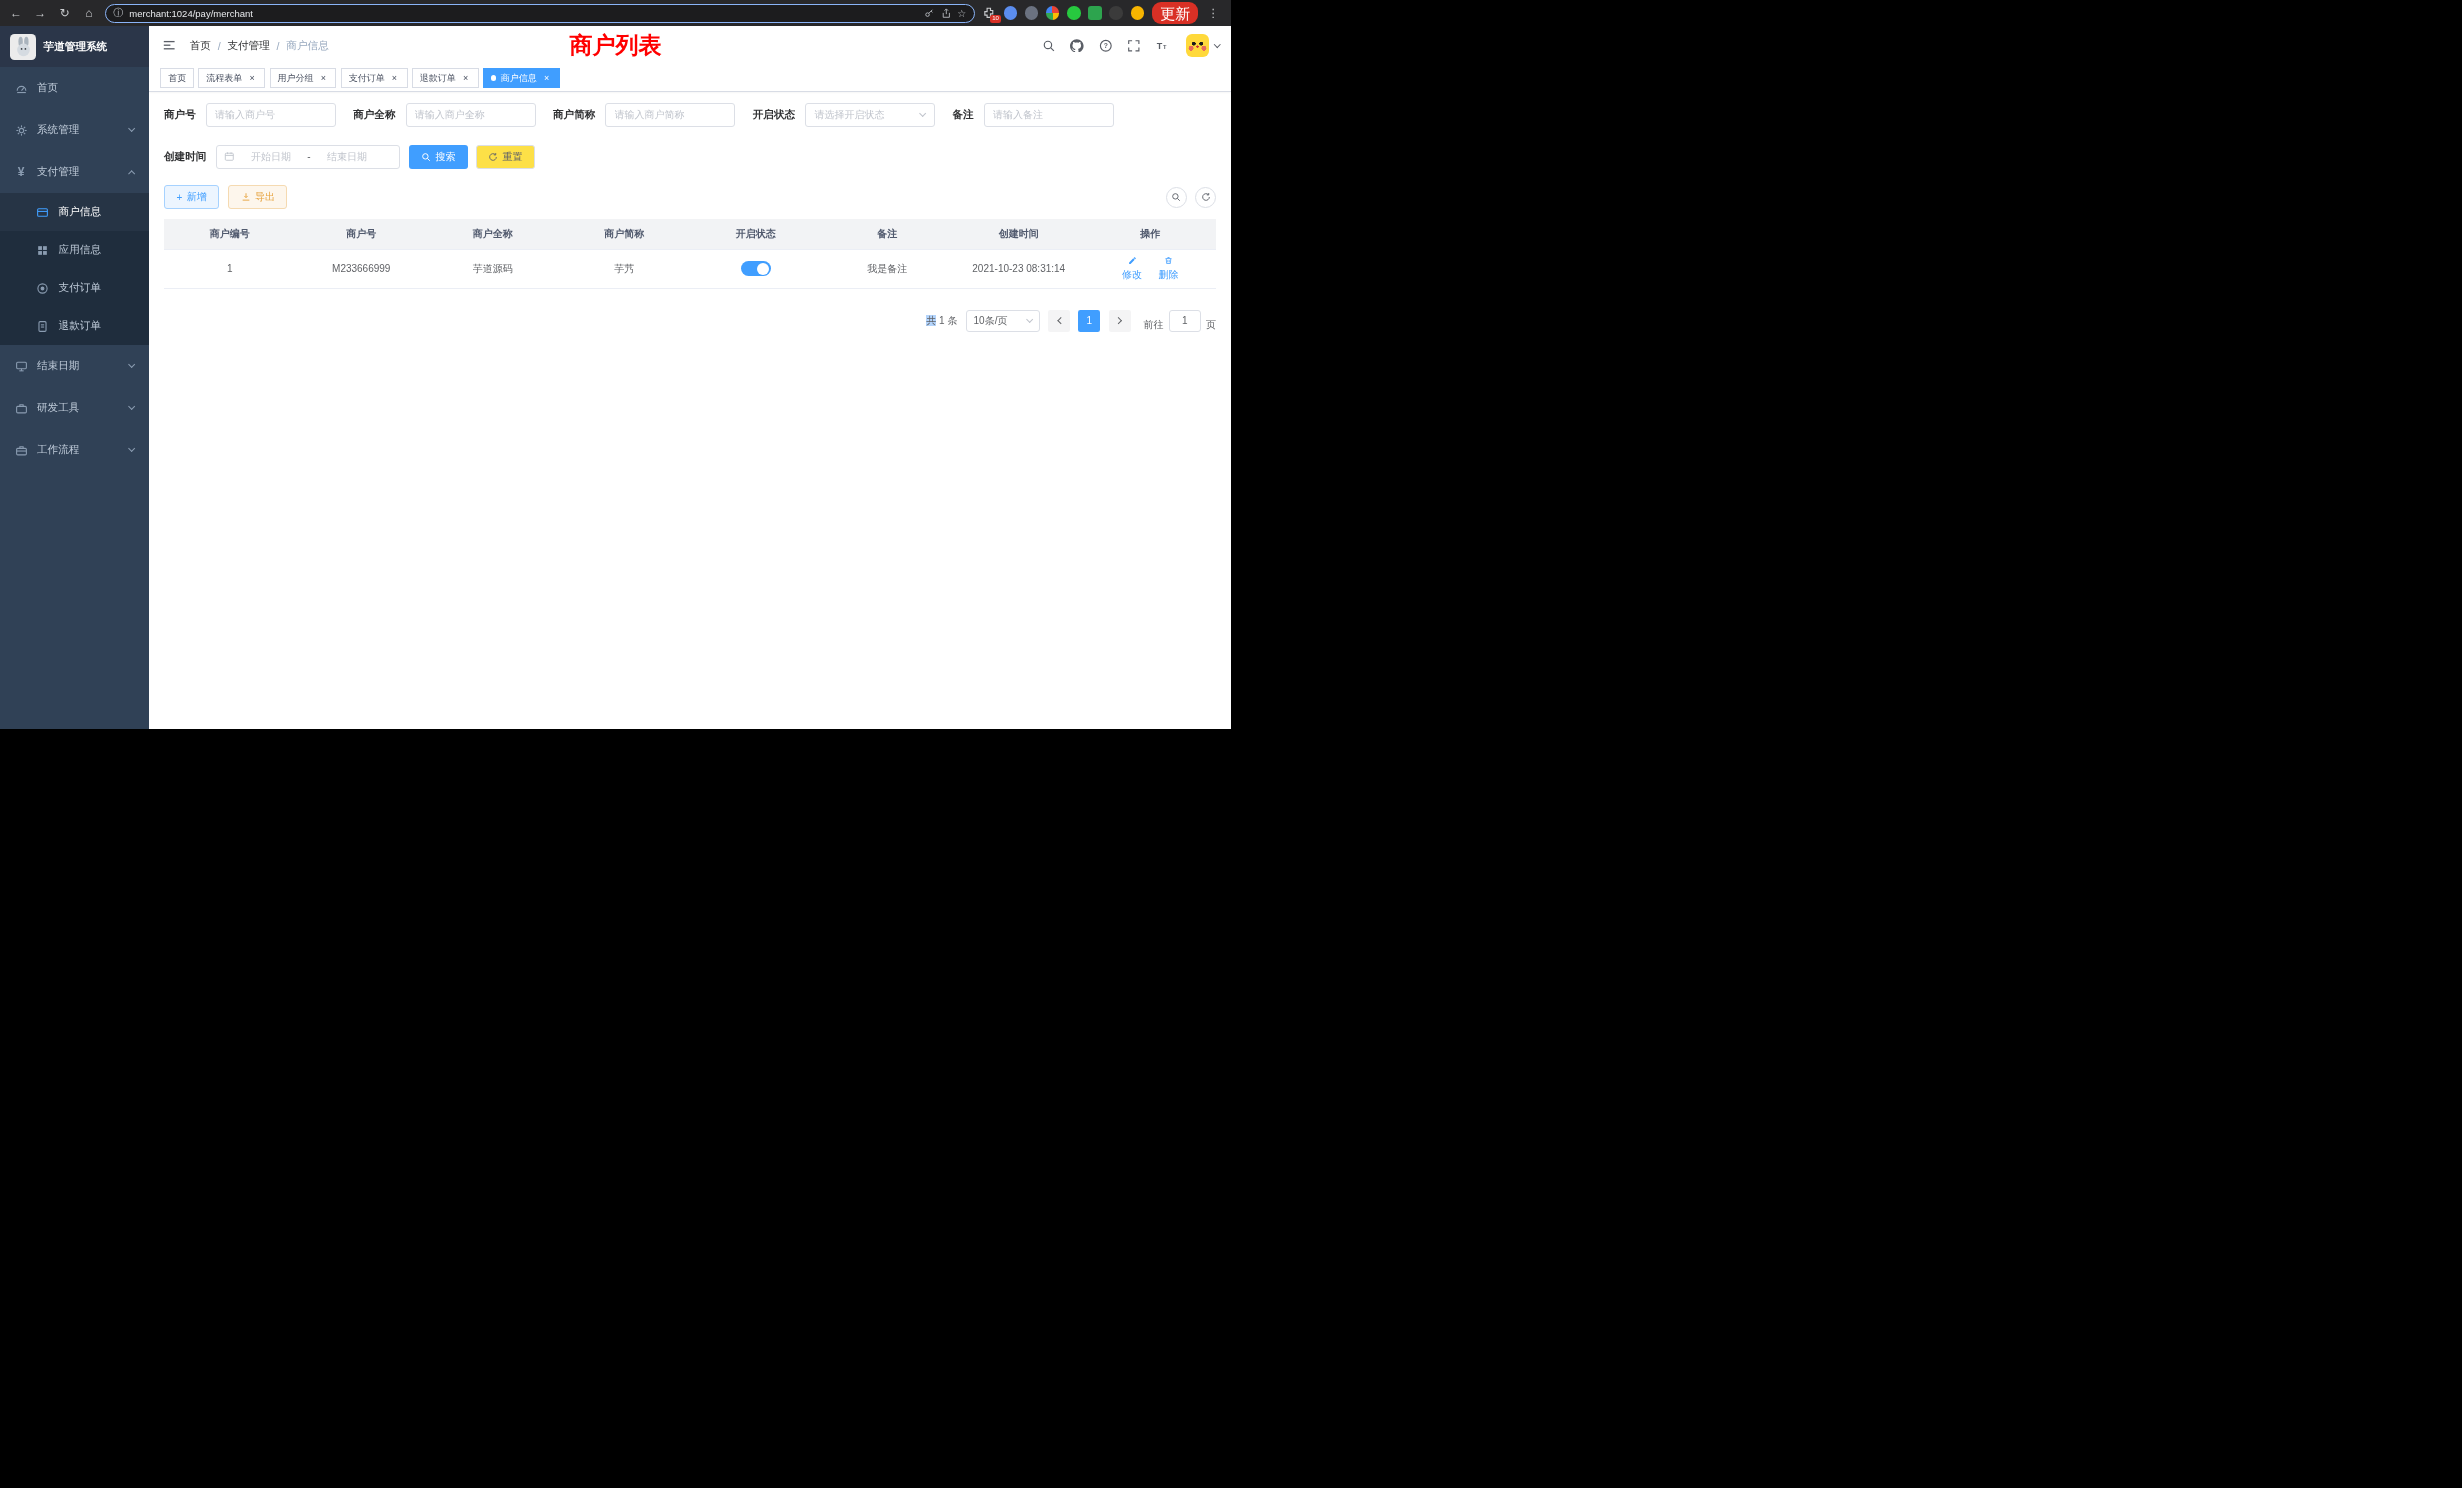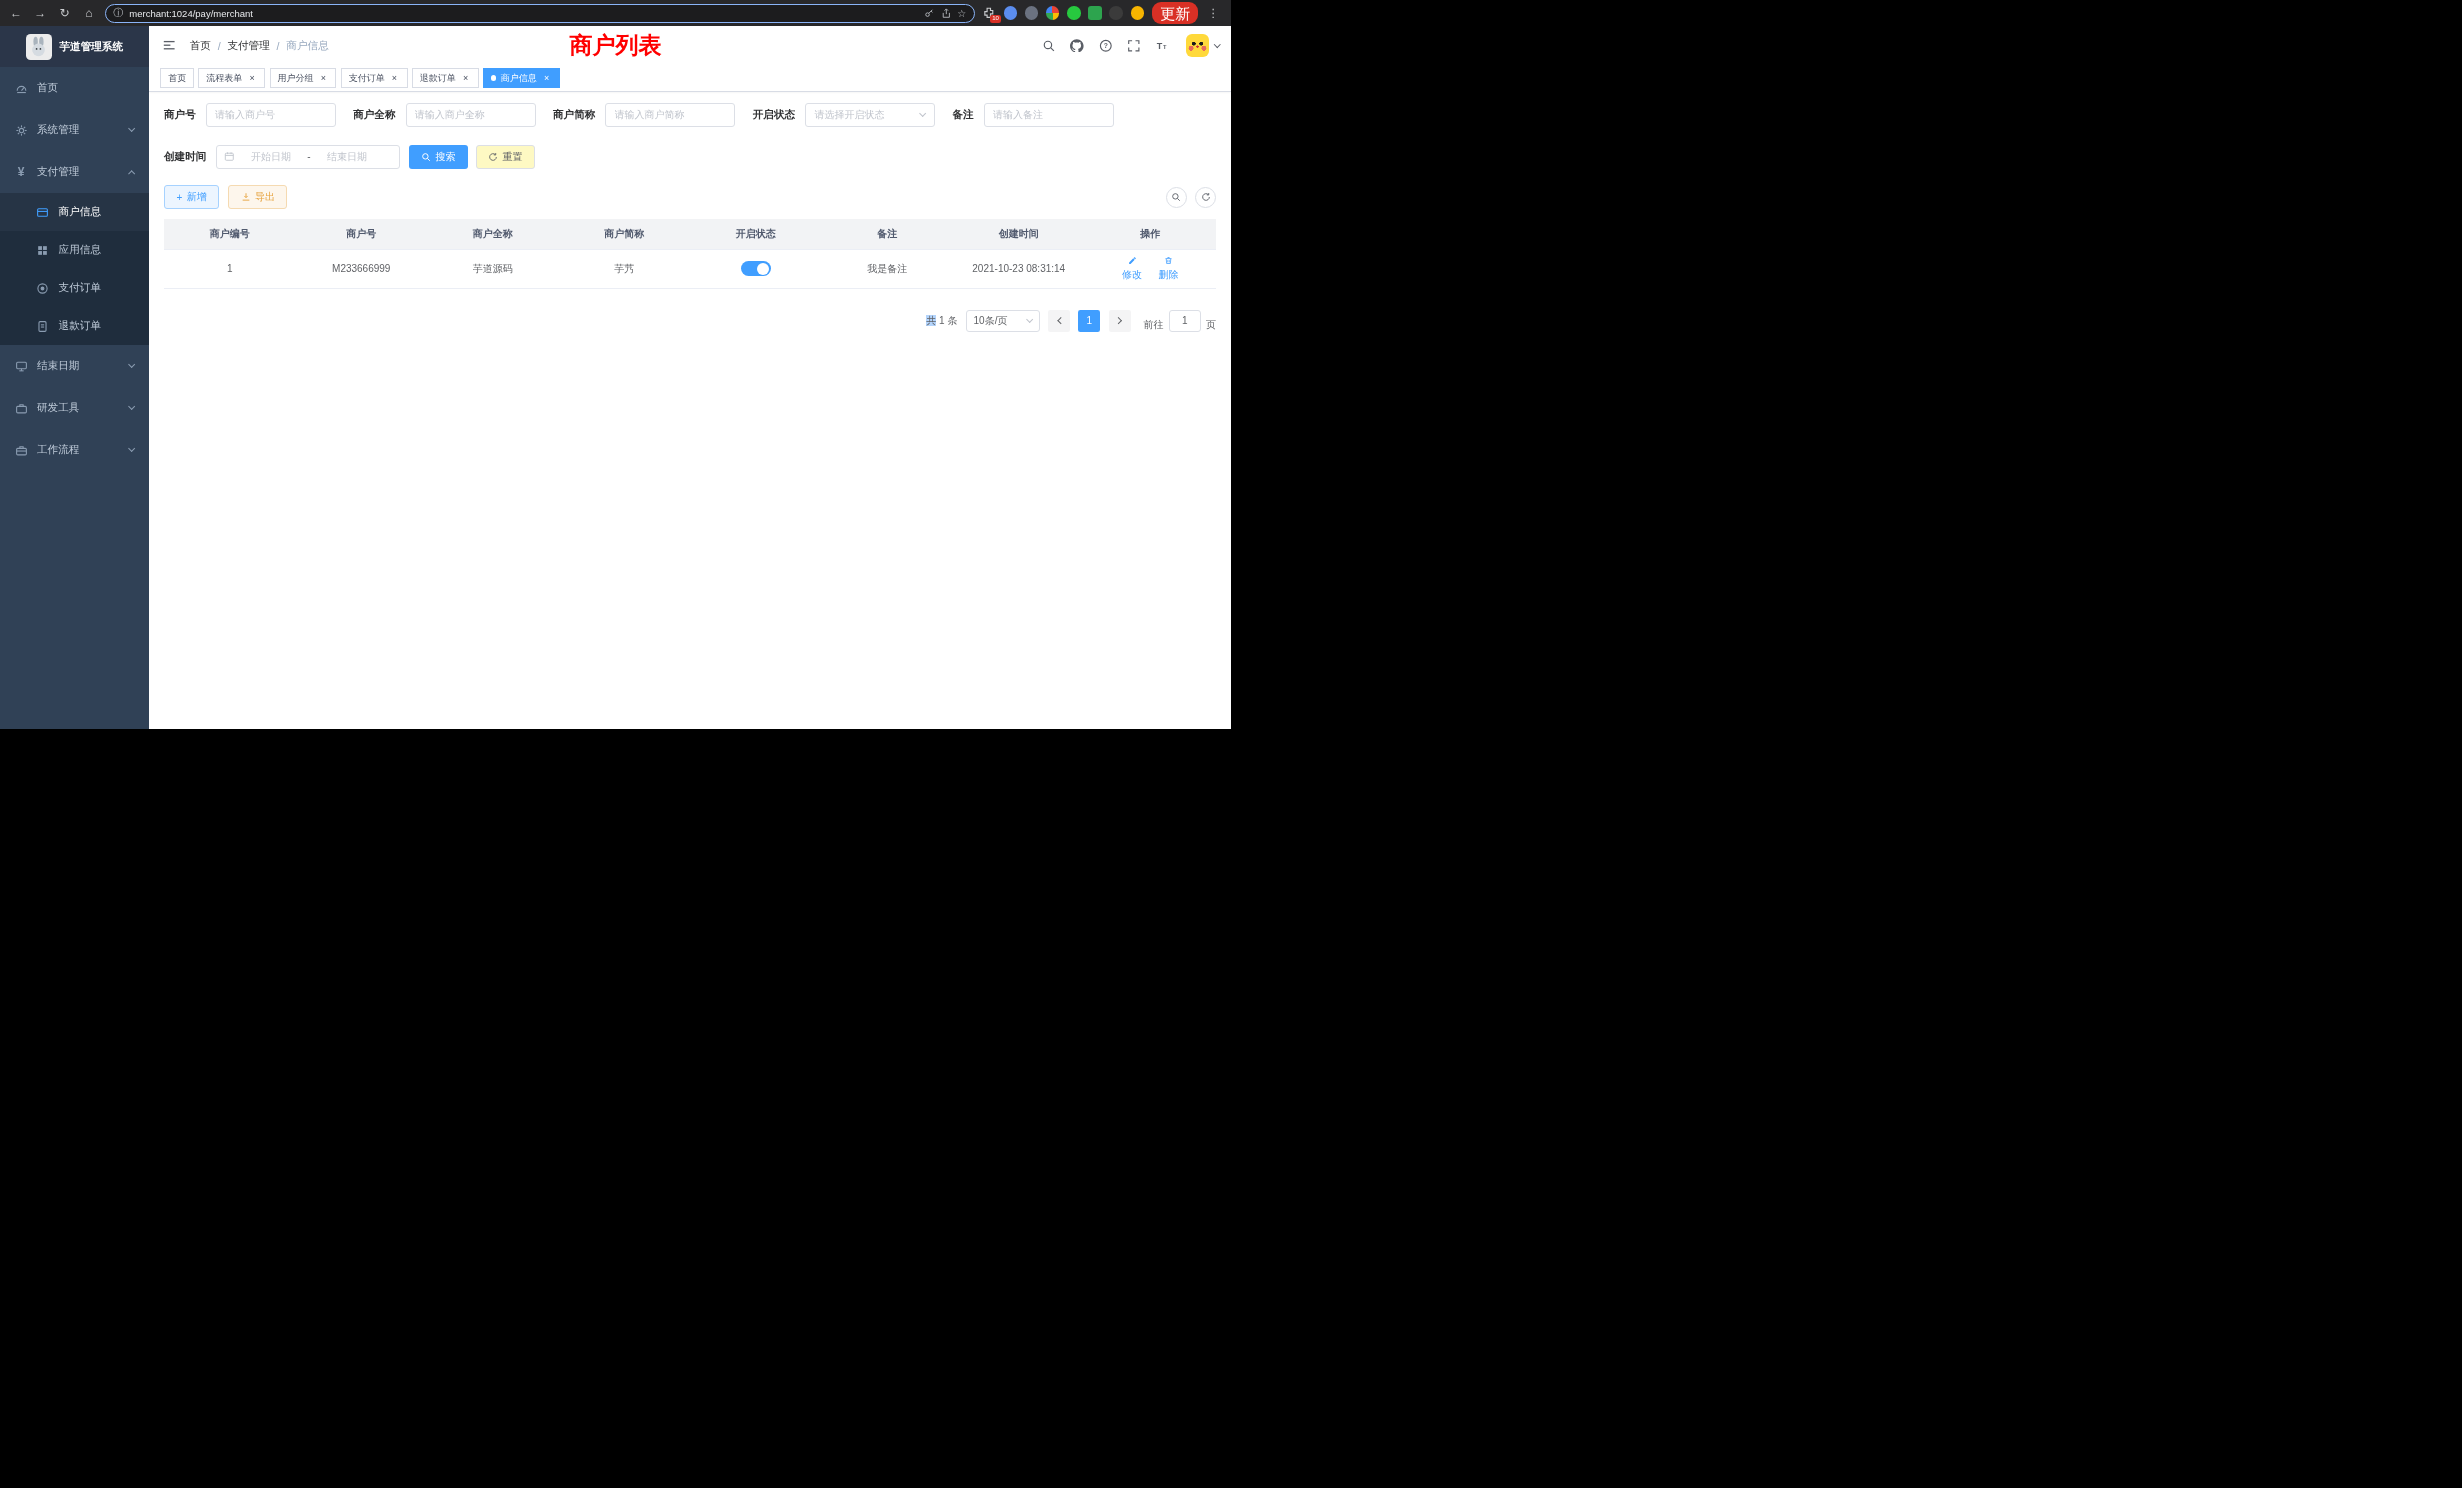--- a/index.html
+++ b/index.html
@@ -20,21 +20,21 @@
   .ext.sq { border-radius:3px; }
   .ext-badge { position:absolute; right:-5.3px; bottom:-3px; background:#d93025; color:#fff; font-size:6px; line-height:7.6px; padding:0 2.3px; border-radius:2.3px; }
   .update-btn { background:#d93025; color:#fff; font-size:15px; line-height:1; padding:3.8px 8.3px; border-radius:9px; cursor:pointer; white-space:nowrap; }
   .dots { color:#c9cbce; font-size:11.4px; cursor:pointer; padding:0 1.5px; }
 
   
   .window { flex:1 1 auto; display:flex; min-height:0; }
 
   
   .sidebar { width:149px; background:#304156; flex:0 0 auto; display:flex; flex-direction:column; overflow:hidden; }
-  .logo-row { height:41px; display:flex; align-items:center; gap:7.6px; padding:0 26px; background:#2b3649; flex:0 0 auto; cursor:pointer; }
+  .logo-row { height:41px; display:flex; align-items:center; gap:7.6px; padding:0 10px; background:#2b3649; flex:0 0 auto; cursor:pointer; }
   .logo-img { width:26px; height:26px; border-radius:4.5px; background:#ececec; display:flex; align-items:center; justify-content:center; overflow:hidden; }
   .logo-title { color:#fff; font-size:10.6px; font-weight:bold; white-space:nowrap; }
   .menu-item { height:42px; display:flex; align-items:center; gap:9px; padding:0 14.4px; font-size:10.6px; color:#bfcbd9; cursor:pointer; }
   .menu-item .mi-icon { width:13.6px; height:13.6px; display:flex; align-items:center; justify-content:center; color:#8a9cb1; }
   .menu-item .mi-icon svg { width:13px; height:13px; }
   .menu-item .mi-label { flex:1 1 auto; }
   .yen-glyph { font-size:12px; font-weight:bold; color:#8a9cb1; }
   .chev { display:inline-block; width:5.3px; height:5.3px; border-right:1.1px solid #8a9cb1; border-bottom:1.1px solid #8a9cb1; transform:rotate(45deg); margin-top:-3px; }
   .chev.up { transform:rotate(-135deg); margin-top:3px; }
   .submenu { background:#1f2d3d; }
@@ -85,21 +85,21 @@
   .sel-chev { display:inline-block; width:5.3px; height:5.3px; border-right:1.1px solid #c0c4cc; border-bottom:1.1px solid #c0c4cc; transform:rotate(45deg); margin-top:-2.3px; }
   .date-range { width:184px; height:24px; border:0.8px solid #dcdfe6; border-radius:3px; display:flex; align-items:center; padding:0 6.8px; gap:5.3px; background:#fff; }
   .date-range svg { width:10.6px; height:10.6px; color:#c0c4cc; flex:0 0 auto; }
   .date-input { width:62px; border:none; outline:none; font-size:10px; color:#606266; text-align:center; background:transparent; font-family:inherit; }
   .date-input::placeholder { color:#c0c4cc; }
   .date-sep { color:#606266; font-size:10px; }
 
   .btn { height:24px; display:inline-flex; align-items:center; gap:4.5px; padding:0 11.4px; border-radius:3px; font-size:10px; cursor:pointer; border:0.8px solid transparent; white-space:nowrap; }
   .btn svg { width:10px; height:10px; }
   .btn-primary { background:#409eff; color:#fff; margin-left:8.3px; }
-  .btn-default { background:#fef9c3; border-color:#dcdfe6; color:#606266; margin-left:7.6px; }
+  .btn-default { background:#fde047; border-color:#dcdfe6; color:#606266; margin-left:7.6px; }
   .btn-plain-primary { background:#ecf5ff; border-color:#a6d2ff; color:#409eff; }
   .btn-plain-warning { background:#fdf6ec; border-color:#f5dab1; color:#e6a23c; margin-left:9px; }
 
   .toolbar-row { display:flex; align-items:center; margin-bottom:10px; }
   .right-tools { margin-left:auto; display:flex; gap:8.3px; }
   .circle-btn { width:21px; height:21px; border-radius:50%; border:0.8px solid #dcdfe6; display:flex; align-items:center; justify-content:center; color:#5a5e66; cursor:pointer; background:#fff; }
   .circle-btn svg { width:10px; height:10px; }
 
   table { width:100%; border-collapse:collapse; table-layout:fixed; }
   thead th { background:#f2f3f5; height:30px; font-size:10px; color:#515a6e; font-weight:bold; text-align:center; border-bottom:0.8px solid #ebeef5; }

